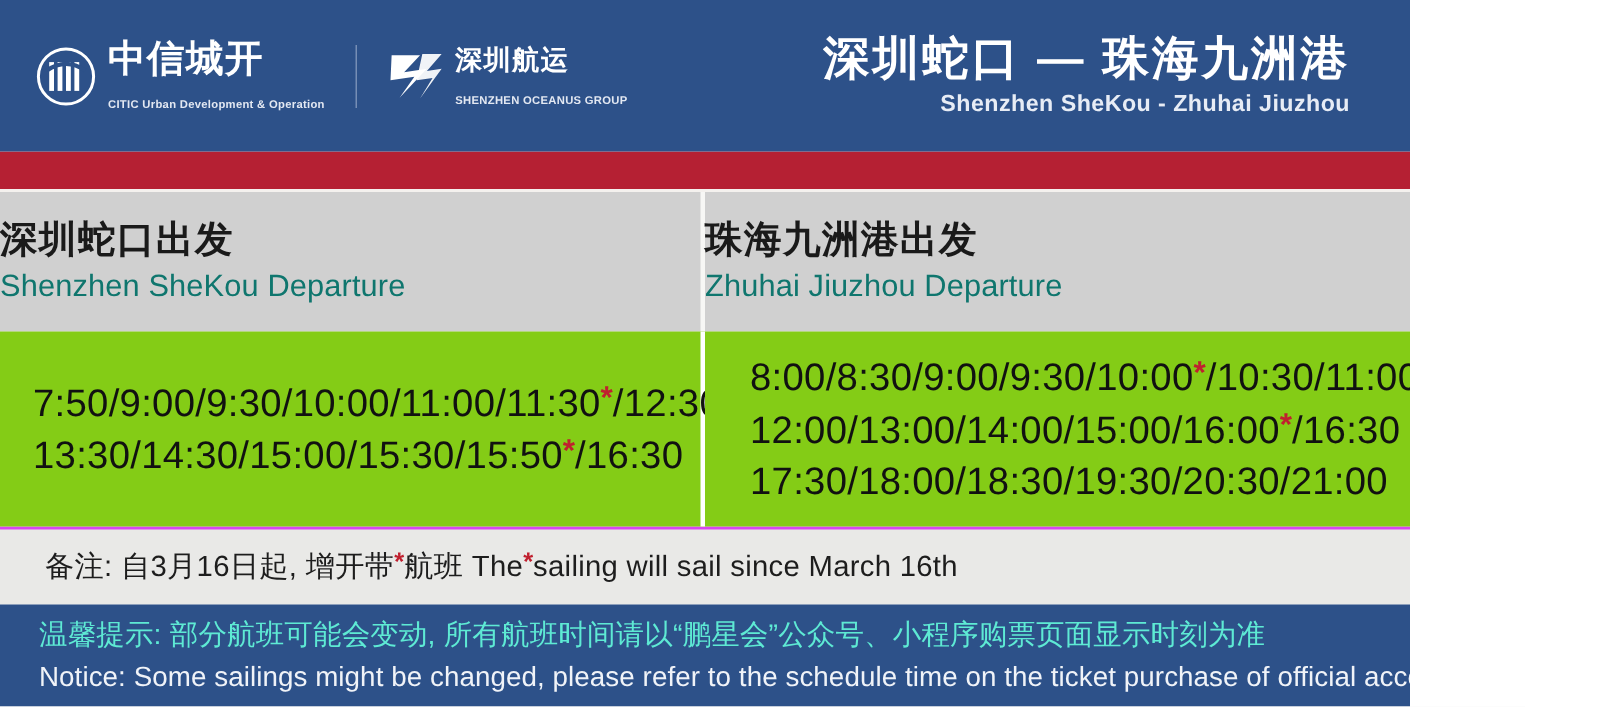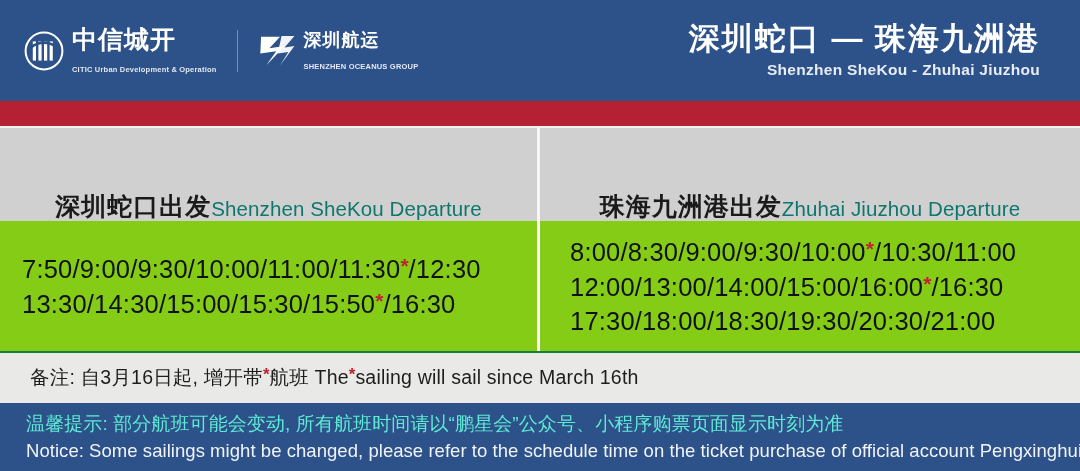--- a/index.html
+++ b/index.html
@@ -5,21 +5,21 @@
   html, body {
     margin: 0;
     padding: 0;
     background: #ffffff;
   }
   body {
     font-family: "Liberation Sans", "DejaVu Sans", sans-serif;
   }
   .poster {
     position: relative;
-    width: 1080px;
+    width: 940px;
     height: 471px;
     overflow: hidden;
     background: #f2f2f2;
   }
 
   
   .header {
     position: relative;
     height: 101px;
     background: #2d5189;
@@ -117,22 +117,22 @@
   }
   .cell {
     box-sizing: border-box;
     flex: 1 1 50%;
     min-width: 0;
   }
   .head-row .cell {
     background: #d0d0d0;
     height: 93px;
     display: flex;
-    flex-direction: row;
-    align-items: flex-end;
+    flex-direction: column;
+    align-items: flex-start;
     justify-content: center;
   }
   .head-row .cell.left {
     border-right: 3px solid #f7f7f5;
   }
   .head-cn {
     font-size: 25px;
     font-weight: bold;
     color: #1a1a1a;
     letter-spacing: 1px;
@@ -175,21 +175,21 @@
   }
 
   
   .remark {
     background: #e9e9e7;
     height: 52px;
     display: flex;
     align-items: center;
     padding-left: 30px;
     box-sizing: border-box;
-    border-top: 2px solid #15803d;
+    border-top: 2px solid #d946ef;
   }
   .remark-text {
     font-size: 19.5px;
     color: #1d1d1d;
     letter-spacing: 0.2px;
     white-space: nowrap;
   }
   .remark-text .star {
     font-size: 17px;
     vertical-align: 4px;

